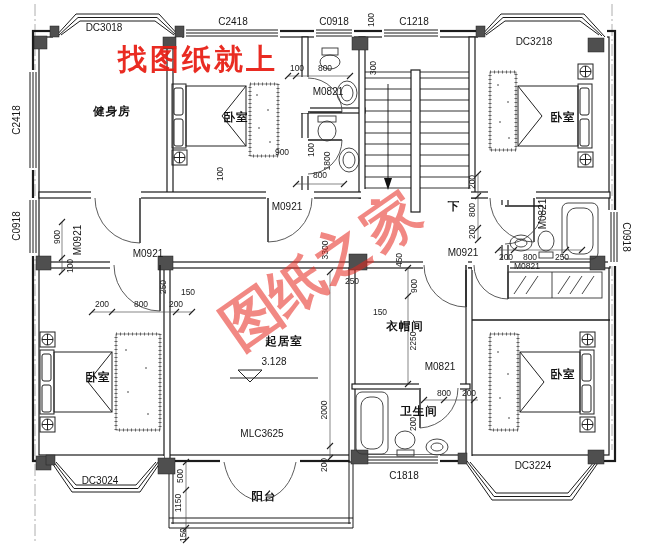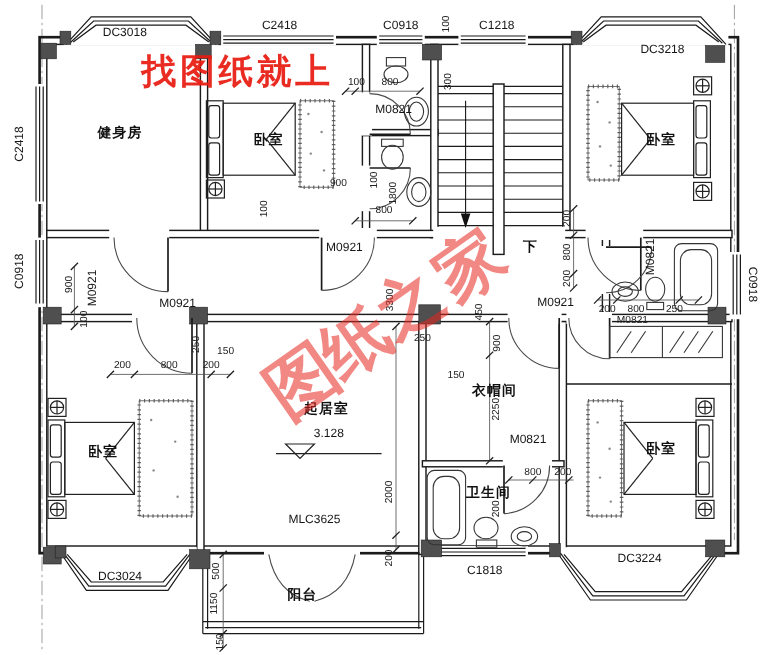--- a/index.html
+++ b/index.html
@@ -1,21 +1,21 @@
 <!DOCTYPE html>
 <html><head>
 <meta charset="utf-8">
 <style>
   html,body{margin:0;padding:0;background:#fff;}
   .stage{position:relative;width:650px;height:546px;background:#ffffff;overflow:hidden;
          font-family:"Liberation Sans",sans-serif;}
   .stage svg{position:absolute;left:0;top:0;}
   .lbl{position:absolute;transform:translate(-50%,-50%);white-space:nowrap;
        color:#161616;font-size:10px;line-height:1;font-family:"Liberation Sans",sans-serif;}
-  .cn{font-size:11.5px;letter-spacing:1px;font-weight:bold;color:#111;}
+  .cn{font-size:11.5px;letter-spacing:1px;font-weight:bold;color:#111;margin-left:12px;}
   .dim{font-size:8.5px;color:#222;}
   .v{transform:translate(-50%,-50%) rotate(-90deg);}
   .vr{transform:translate(-50%,-50%) rotate(90deg);}
   .wm-top{position:absolute;left:118px;top:44px;height:32px;display:flex;align-items:center;
           color:#e81c12;opacity:.93;z-index:5;}
   .wm-top .zh{font-size:29px;font-weight:bold;letter-spacing:3px;
               font-family:Liberation Serif, serif;}
   .wm-top .site{font-size:29px;font-weight:bold;margin-left:8px;
                 font-family:"Liberation Serif",serif;}
   .wm-diag{position:absolute;color:rgba(230,38,30,0.55);font-weight:bold;z-index:5;
@@ -394,35 +394,35 @@
     <line x1="424" y1="400" x2="478" y2="400"></line>
     <path d="M421,403 L427,397 M441,403 L447,397 M471,403 L477,397" stroke="#222" stroke-width="1.1"></path>
   </g>
 </svg>
 
   <div class="lbl" style="left:104px;top:28px">DC3018</div>
   <div class="lbl" style="left:233px;top:22px">C2418</div>
   <div class="lbl" style="left:334px;top:22px">C0918</div>
   <div class="lbl dim v" style="left:371px;top:20px">100</div>
   <div class="lbl" style="left:414px;top:22px">C1218</div>
-  <div class="lbl" style="left:552px;top:42px">DC3218</div>
+  <div class="lbl" style="left:534px;top:42px">DC3218</div>
 
   <div class="lbl v" style="left:17px;top:120px">C2418</div>
   <div class="lbl v" style="left:17px;top:226px">C0918</div>
   <div class="lbl vr" style="left:626px;top:237px">C0918</div>
 
   <div class="lbl cn" style="left:100px;top:112px">健身房</div>
   <div class="lbl cn" style="left:224px;top:118px">卧室</div>
   <div class="lbl cn" style="left:551px;top:118px">卧室</div>
   <div class="lbl cn" style="left:86px;top:378px">卧室</div>
   <div class="lbl cn" style="left:551px;top:375px">卧室</div>
   <div class="lbl cn" style="left:272px;top:342px">起居室</div>
   <div class="lbl" style="left:274px;top:362px">3.128</div>
   <div class="lbl dim" style="left:380px;top:312px">150</div>
-  <div class="lbl cn" style="left:412px;top:327px">衣帽间</div>
+  <div class="lbl cn" style="left:393px;top:327px">衣帽间</div>
   <div class="lbl cn" style="left:407px;top:412px">卫生间</div>
   <div class="lbl cn" style="left:252px;top:497px">阳台</div>
   <div class="lbl cn" style="left:442px;top:207px">下</div>
 
   <div class="lbl" style="left:328px;top:92px">M0821</div>
   <div class="lbl" style="left:287px;top:207px">M0921</div>
   <div class="lbl v" style="left:78px;top:240px">M0921</div>
   <div class="lbl" style="left:148px;top:254px">M0921</div>
   <div class="lbl" style="left:463px;top:253px">M0921</div>
   <div class="lbl v" style="left:543px;top:214px">M0821</div>

